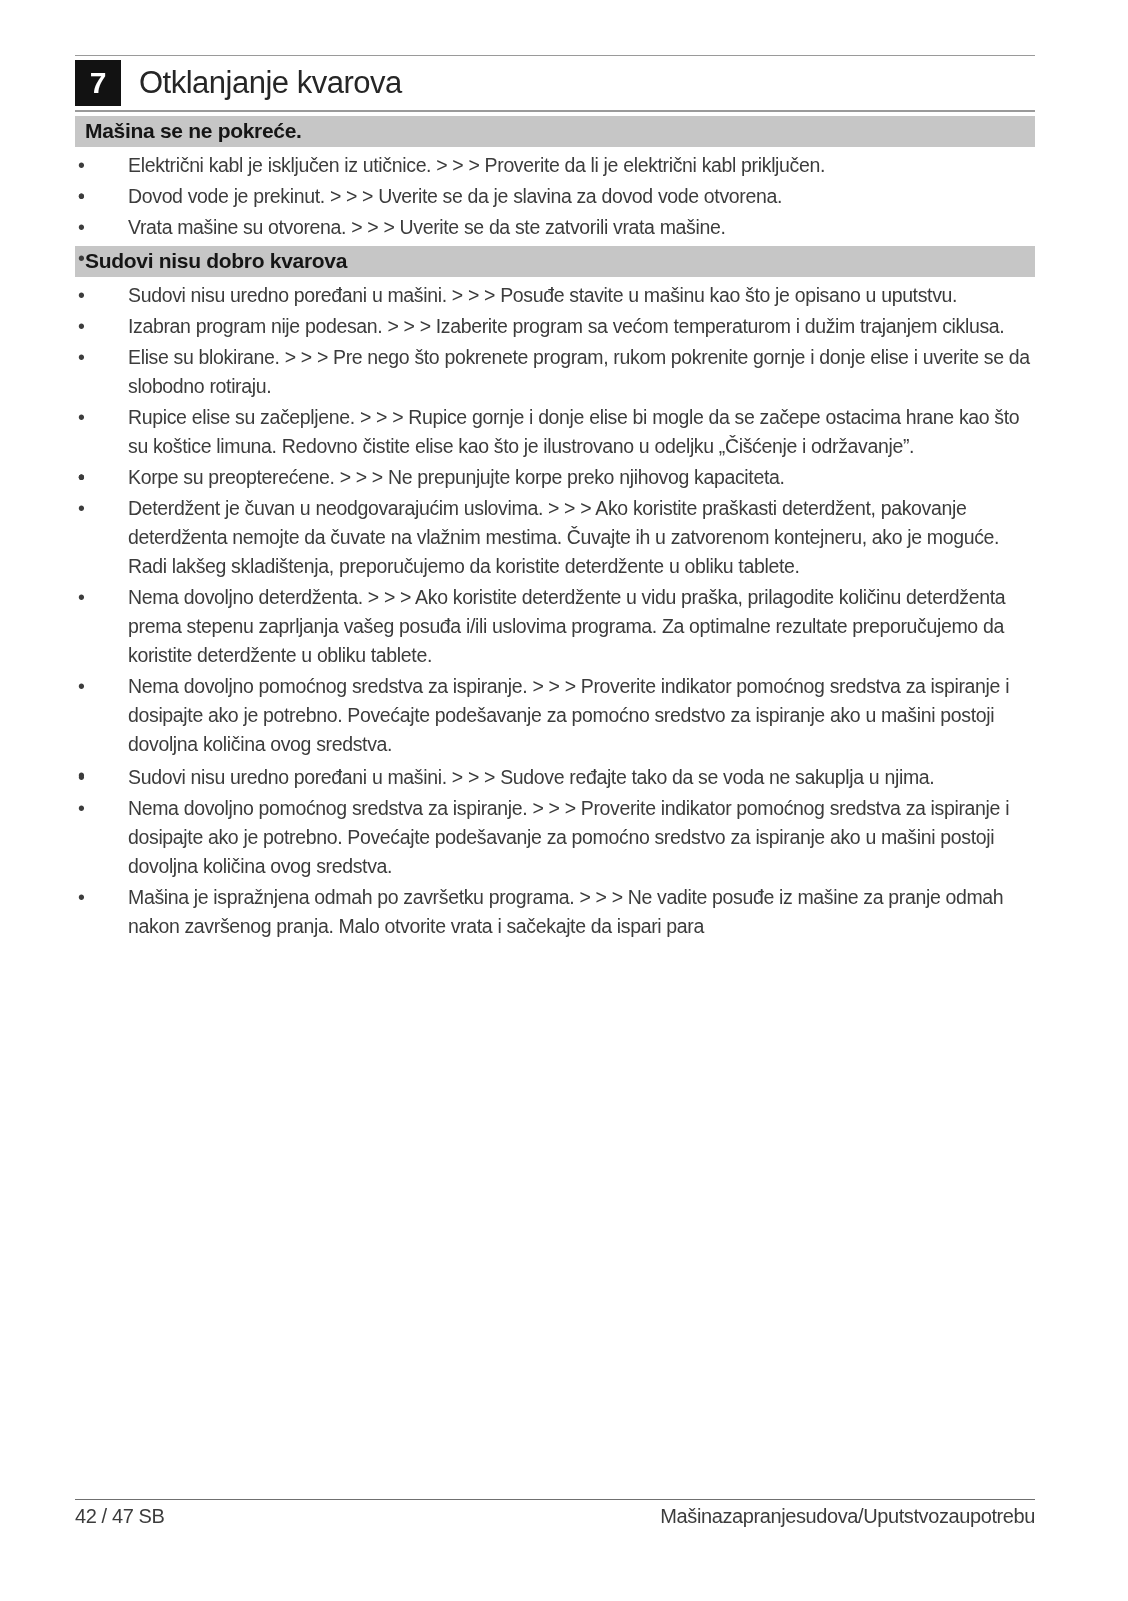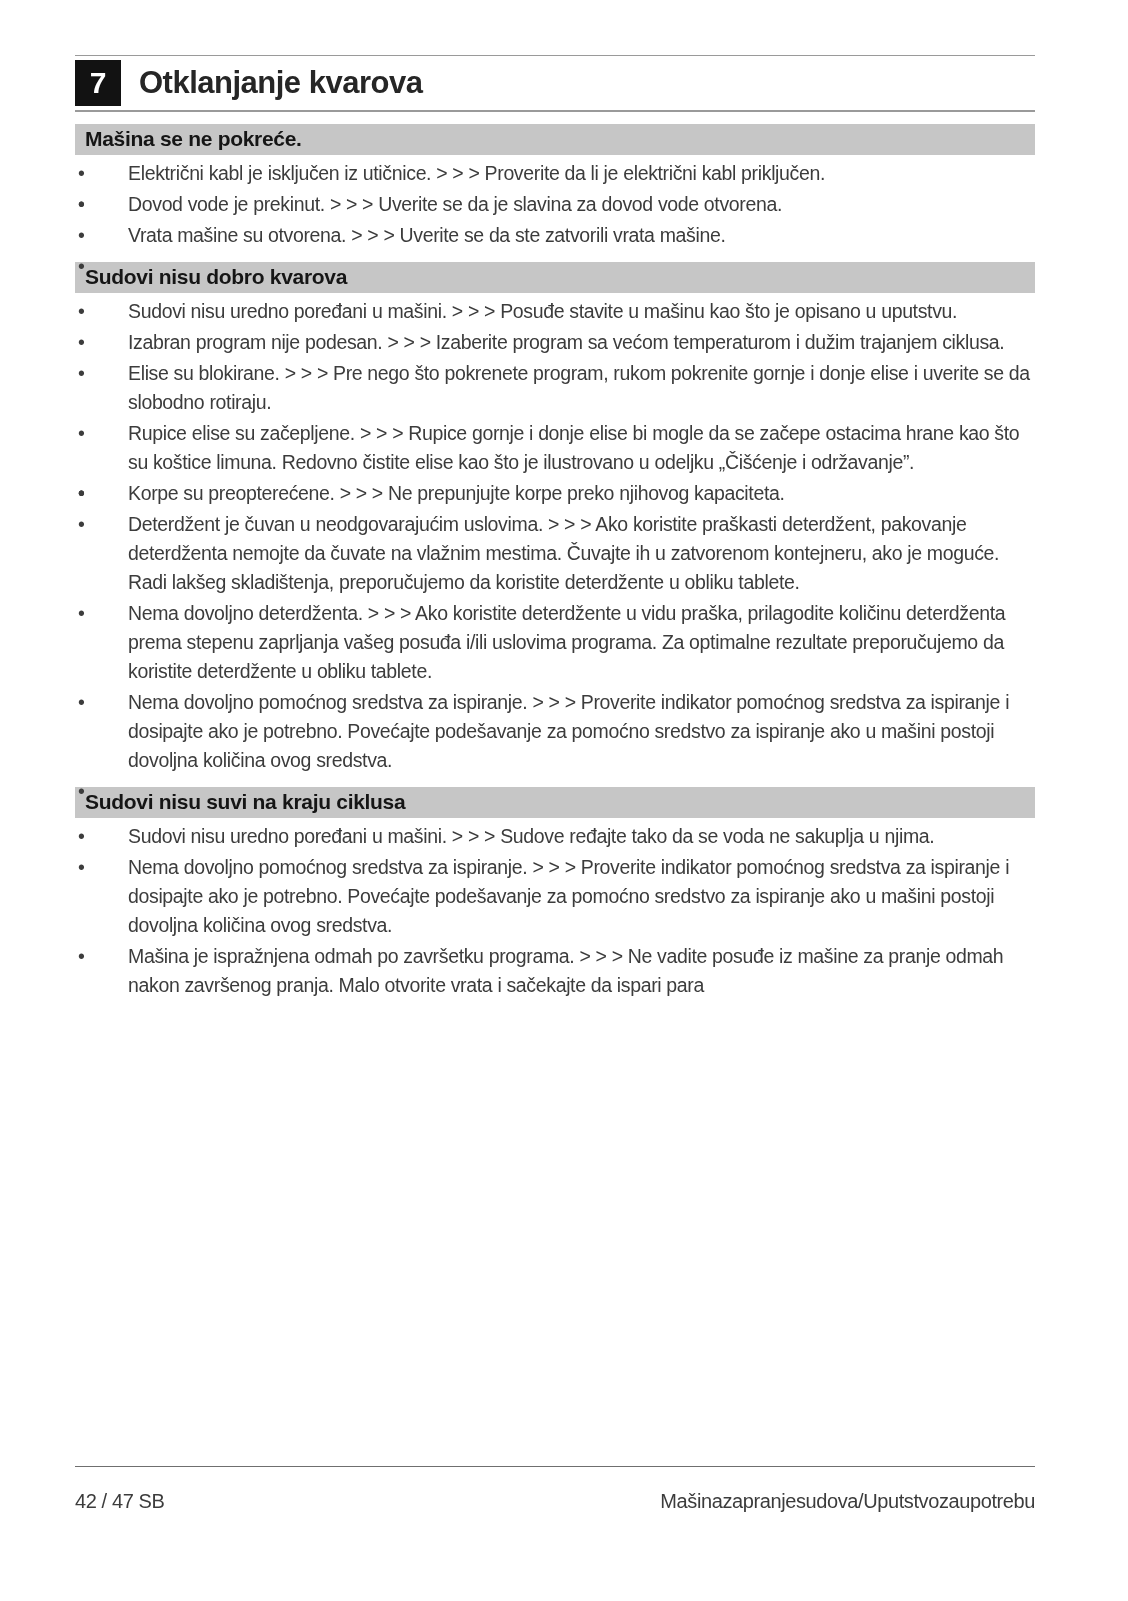--- a/index.html
+++ b/index.html
@@ -38,33 +38,33 @@
     color: #ffffff;
     font-size: 30px;
     font-weight: bold;
     display: flex;
     align-items: center;
     justify-content: center;
     flex: 0 0 auto;
   }
   .chapter-title {
     font-size: 31px;
-    font-weight: bold;
+    font-weight: normal;
     color: #262626;
     letter-spacing: -0.5px;
   }
   
   .section-bar {
     background: #c6c6c6;
     color: #151515;
     font-weight: bold;
     font-size: 21px;
     letter-spacing: -0.3px;
     padding: 3px 10px 4px 10px;
-    margin-top: 12px;
+    margin-top: 4px;
   }
   .section:first-of-type .section-bar {
     margin-top: 26px;
   }
   
   ul.bullet-list {
     list-style: none;
     margin: 4px 0 0 0;
     padding: 0;
   }
@@ -81,23 +81,23 @@
     position: absolute;
     left: 3px;
     top: 0;
     color: #3c3c3c;
   }
   
   .footer {
     position: absolute;
     left: 75px;
     right: 93px;
-    top: 1466px;
+    top: 1499px;
     border-top: 1px solid #6f6f6f;
-    padding-top: 23px;
+    padding-top: 5px;
     display: flex;
     justify-content: space-between;
     align-items: baseline;
     font-size: 20px;
     letter-spacing: -0.4px;
     color: #3c3c3c;
   }
 </style>
 </head>
 <body>
@@ -131,21 +131,20 @@
       <li><span class="bullet">•</span></li>
       <li><span class="bullet">•</span><span class="item-text">Korpe su preopterećene. &gt; &gt; &gt; Ne prepunjujte korpe preko njihovog kapaciteta.</span></li>
       <li><span class="bullet">•</span><span class="item-text">Deterdžent je čuvan u neodgovarajućim uslovima. &gt; &gt; &gt; Ako koristite praškasti deterdžent, pakovanje deterdženta nemojte da čuvate na vlažnim mestima. Čuvajte ih u zatvorenom kontejneru, ako je moguće. Radi lakšeg skladištenja, preporučujemo da koristite deterdžente u obliku tablete.</span></li>
       <li><span class="bullet">•</span><span class="item-text">Nema dovoljno deterdženta. &gt; &gt; &gt; Ako koristite deterdžente u vidu praška, prilagodite količinu deterdženta prema stepenu zaprljanja vašeg posuđa i/ili uslovima programa. Za optimalne rezultate preporučujemo da koristite deterdžente u obliku tablete.</span></li>
       <li><span class="bullet">•</span><span class="item-text">Nema dovoljno pomoćnog sredstva za ispiranje. &gt; &gt; &gt; Proverite indikator pomoćnog sredstva za ispiranje i dosipajte ako je potrebno. Povećajte podešavanje za pomoćno sredstvo za ispiranje ako u mašini postoji dovoljna količina ovog sredstva.</span></li>
       <li><span class="bullet">•</span></li>
     </ul>
   </div>
 
   <div class="section">
-    <div class="section-bar">Sudovi nisu suvi na kraju ciklusa</div>
     <ul class="bullet-list">
       <li><span class="bullet">•</span><span class="item-text">Sudovi nisu uredno poređani u mašini. &gt; &gt; &gt; Sudove ređajte tako da se voda ne sakuplja u njima.</span></li>
       <li><span class="bullet">•</span><span class="item-text">Nema dovoljno pomoćnog sredstva za ispiranje. &gt; &gt; &gt; Proverite indikator pomoćnog sredstva za ispiranje i dosipajte ako je potrebno. Povećajte podešavanje za pomoćno sredstvo za ispiranje ako u mašini postoji dovoljna količina ovog sredstva.</span></li>
       <li><span class="bullet">•</span><span class="item-text">Mašina je ispražnjena odmah po završetku programa. &gt; &gt; &gt; Ne vadite posuđe iz mašine za pranje odmah nakon završenog pranja. Malo otvorite vrata i sačekajte da ispari para</span></li>
     </ul>
   </div>
 
 </div>
 
 <div class="footer">

